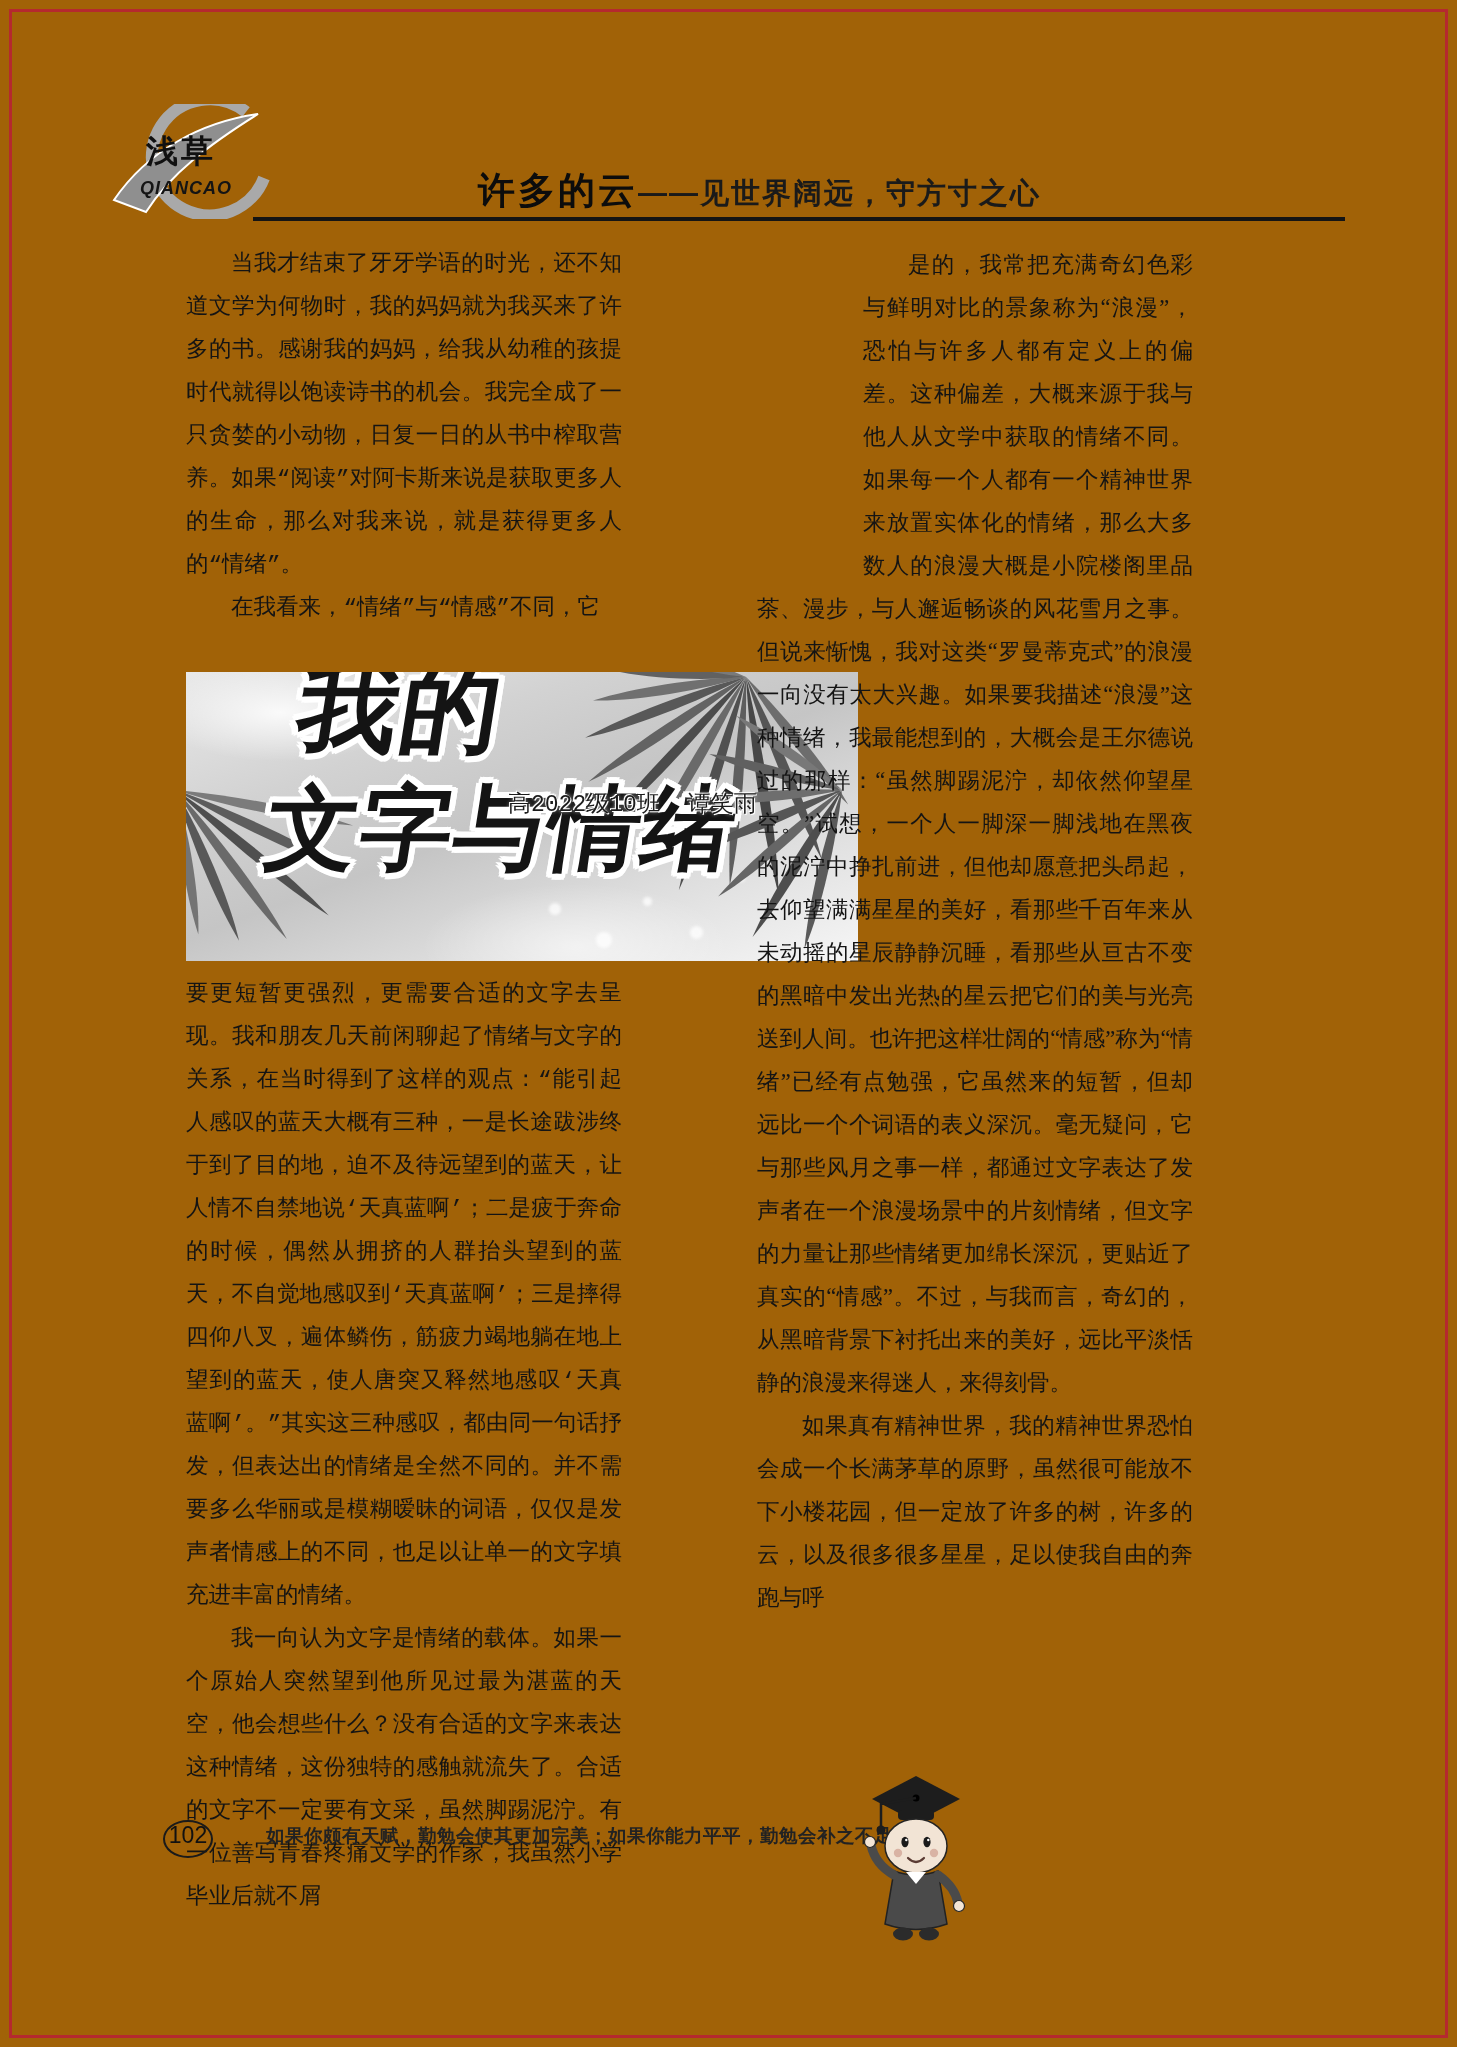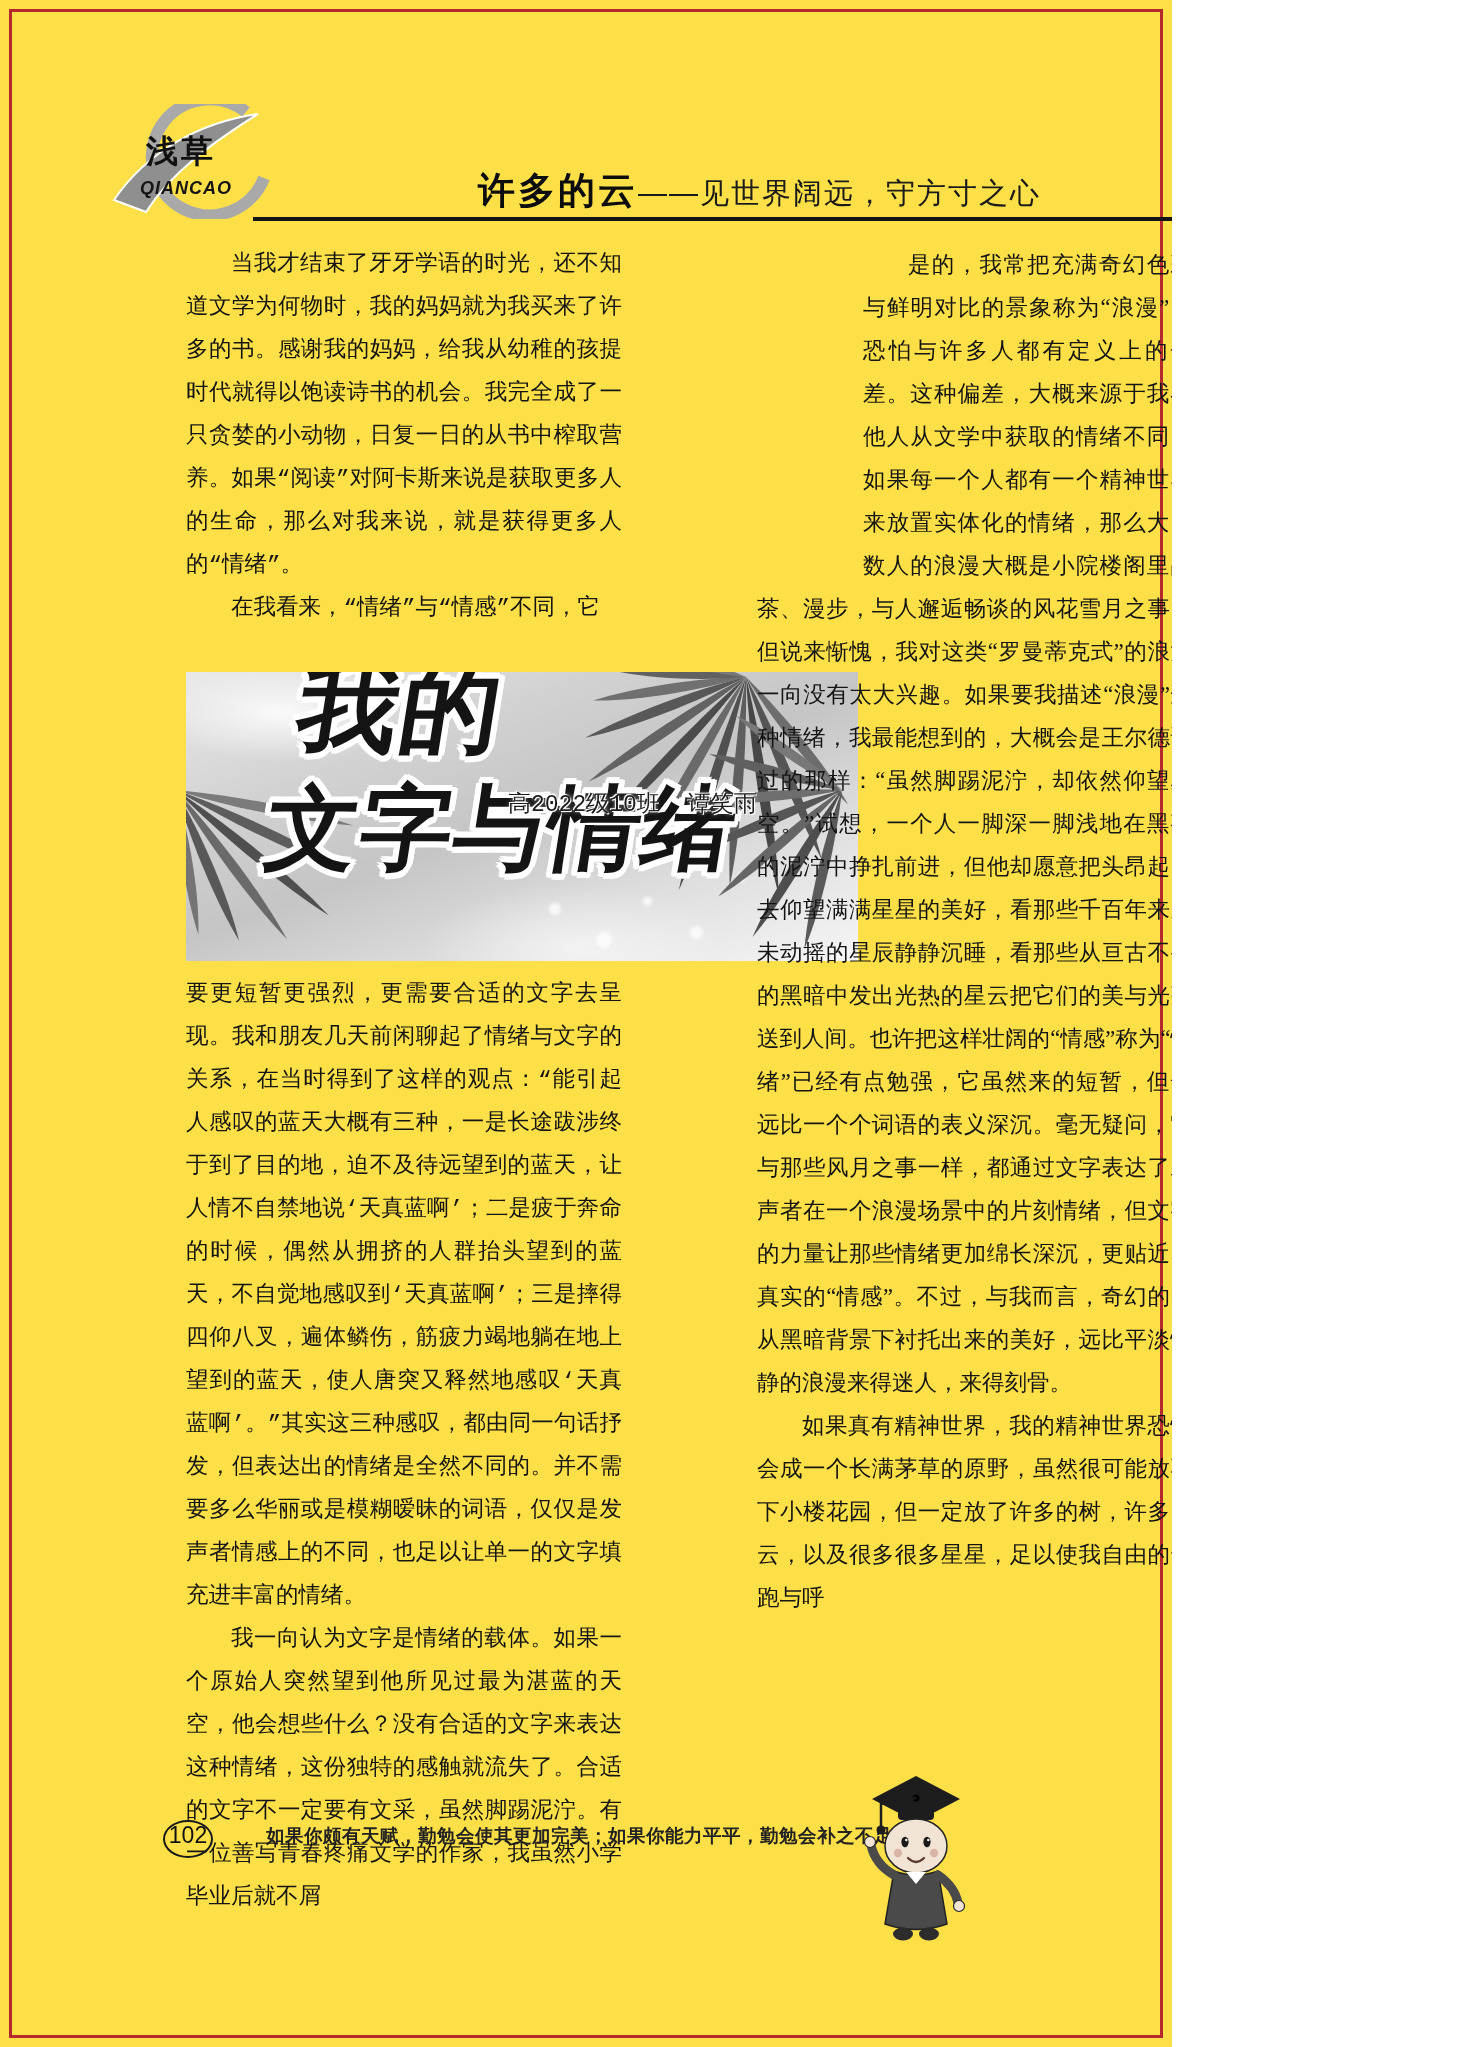--- a/index.html
+++ b/index.html
@@ -1,32 +1,32 @@
 <!DOCTYPE html>
 <html><head>
 <meta charset="utf-8">
 <style>
   html,body{margin:0;padding:0;background:#ffffff;}
   .page{
-    position:relative;width:1172px;height:2047px;background:#fde047;
+    position:relative;width:1457px;height:2047px;background:#a16207;
     font-family:"Liberation Serif","DejaVu Serif",serif;color:#111;overflow:hidden;
   }
   .frame{position:absolute;left:9px;top:9px;right:9px;bottom:9px;border:3px solid #b5292f;}
 
   
   .logo{position:absolute;left:98px;top:104px;width:200px;height:115px;}
   .logo svg{position:absolute;left:0;top:0;}
   .logo-cn{position:absolute;left:48px;top:26px;font-size:32px;font-weight:900;
     letter-spacing:3px;color:#101010;font-family:"Liberation Sans",sans-serif;}
   .logo-en{position:absolute;left:42px;top:74px;font-size:18px;font-weight:bold;
     font-style:italic;letter-spacing:1px;color:#141414;font-family:"Liberation Sans",sans-serif;}
   .header-title{position:absolute;left:478px;top:166px;white-space:nowrap;
     font-family:"Liberation Sans","DejaVu Sans",sans-serif;}
   .header-title .t1{font-size:37px;font-weight:900;letter-spacing:3px;color:#0c0c0c;}
-  .header-title .t2{font-size:29px;font-weight:400;letter-spacing:2px;color:#1a1a1a;}
+  .header-title .t2{font-size:29px;font-weight:700;letter-spacing:2px;color:#1a1a1a;}
   .header-rule{position:absolute;left:253px;top:217px;width:1092px;height:4px;background:#141414;}
 
   
   .col{position:absolute;top:243px;width:436px;font-size:22.5px;line-height:43px;
     text-align:justify;color:#141414;}
   .col-left{left:186px;font-family:Liberation Mono, monospace;}
   .col-right{left:757px;}
   .p-indent{text-indent:2em;}
   .col p, .col div.para{margin:0;}
 

